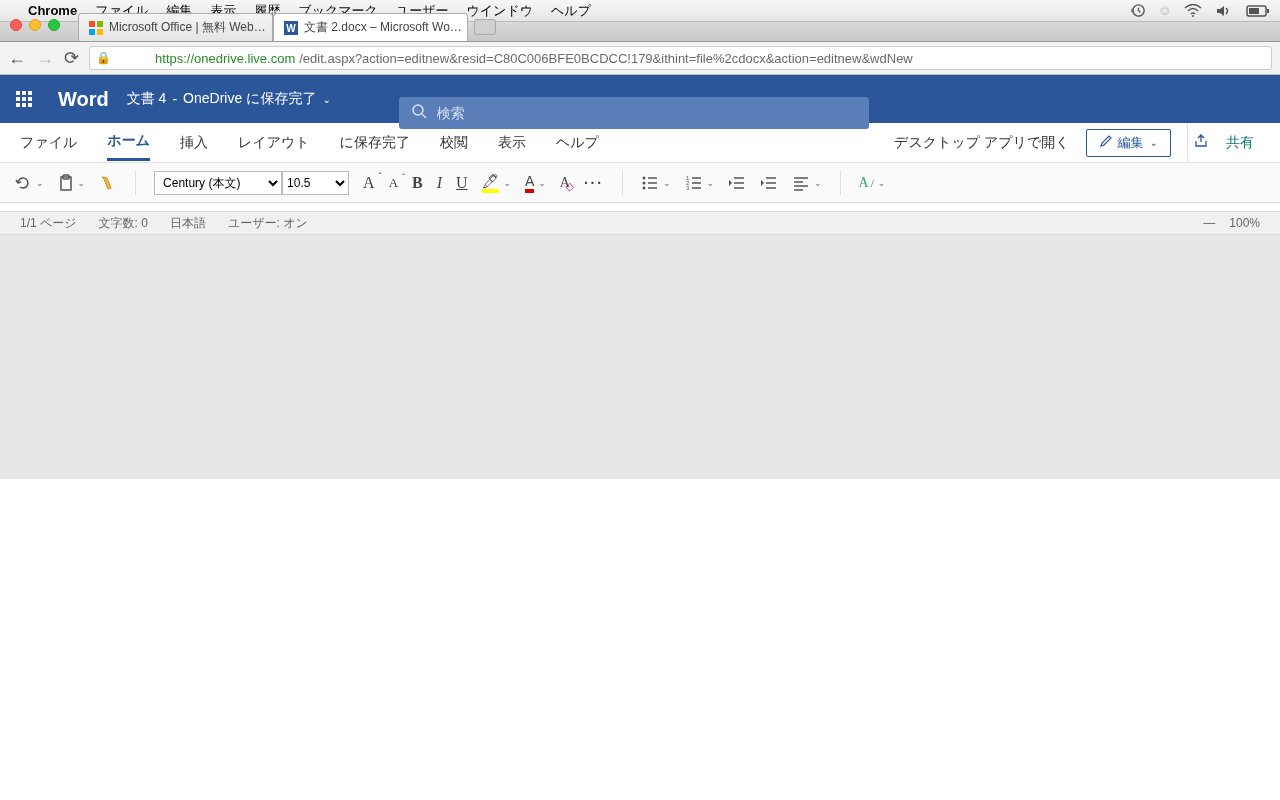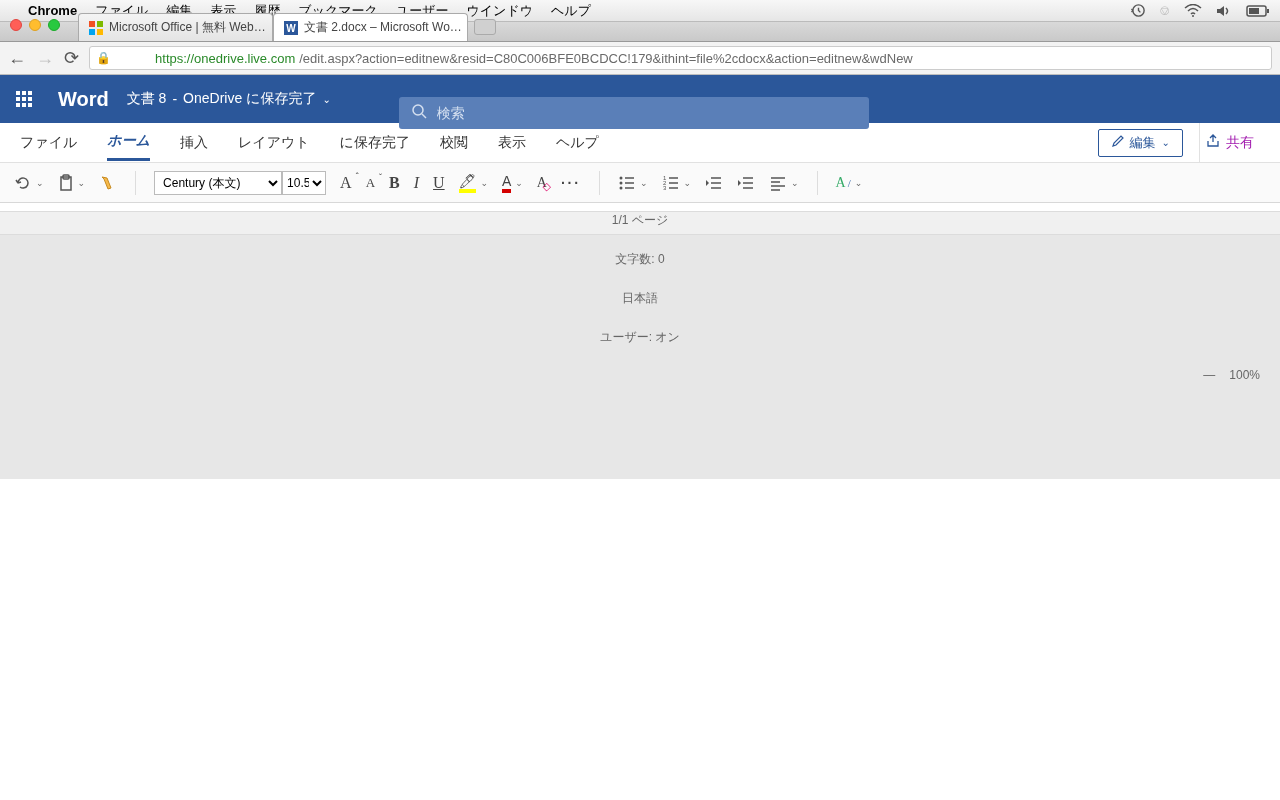--- a/index.html
+++ b/index.html
@@ -41,48 +41,48 @@
 .doc-title { font-size: 14px; display: flex; align-items: center; gap: 6px; }
 .chev { font-size: 10px; }
 .searchbox { width: 470px; height: 32px; background: #5a7fb8; border-radius: 3px; display: flex; align-items: center; padding: 0 12px; gap: 10px; margin-left: 50px; margin-top: 28px; }
 .searchbox input { background: transparent; border: none; color: #fff; font-size: 14px; outline: none; flex: 1; }
 .searchbox input::placeholder { color: #d5e0f0; }
 .search-ico { color: #d5e0f0; }
 
 
 .ribbon-tabs { height: 40px; background: #fff; border-bottom: 1px solid #e1e1e1; display: flex; align-items: center; padding: 0 20px; gap: 30px; font-size: 14px; color: #333; }
 .ribbon-tabs .rtab { padding: 8px 0; cursor: default; white-space: nowrap; }
-.ribbon-tabs .rtab.active { font-weight: 600; border-bottom: 3px solid #2b579a; color: #2b579a; font-style: italic; }
+.ribbon-tabs .rtab.active { font-weight: 600; border-bottom: 3px solid #2b579a; color: #2b579a; }
 .rt-right { margin-left: auto; display: flex; align-items: center; gap: 16px; }
 .btn-outline { border: 1px solid #2b579a; color: #2b579a; padding: 4px 12px; border-radius: 2px; display: flex; align-items: center; gap: 6px; font-size: 13px; }
-.btn-plain { color: #a21caf; display: flex; align-items: center; gap: 6px; font-size: 14px; padding: 4px 6px; border-left: 1px solid #e1e1e1; height: 40px; }
+.btn-plain { color: #0f766e; display: flex; align-items: center; gap: 18px; font-size: 14px; padding: 4px 6px; border-left: 1px solid #e1e1e1; height: 40px; }
 
 
 .toolbar { height: 40px; background: #fafafa; border-bottom: 1px solid #d8d8d8; display: flex; align-items: center; padding: 0 14px; gap: 14px; font-size: 14px; color: #444; }
 .tool { display: flex; align-items: center; gap: 2px; }
 .tool svg { display: block; }
 .caret { font-size: 9px; color: #666; margin-left: 2px; }
 .sep { width: 1px; height: 24px; background: #ddd; margin: 0 4px; }
 .font-sel { display: flex; align-items: flex-end; }
 .font-sel select { height: 24px; border: 1px solid #bbb; font-size: 12px; background: #fff; }
 .font-name { width: 128px; padding-left: 4px; }
-.font-size { width: 44px; }
+.font-size { width: 67px; }
 .b { font-weight: 700; font-family: Georgia, serif; font-size: 16px; }
 .i { font-style: italic; font-family: Georgia, serif; font-size: 16px; }
 .u { text-decoration: underline; font-family: Georgia, serif; font-size: 16px; }
 .A-big { font-family: Georgia, serif; font-size: 16px; position: relative; }
 .A-big sup { font-size: 9px; position: absolute; top: -3px; right: -7px; }
 .hl { border-bottom: 4px solid #ffff00; padding-bottom: 0px; }
 .fc { border-bottom: 4px solid #d40000; padding-bottom: 0px; }
 .erase { position: relative; font-family: Georgia, serif; }
 .dots { letter-spacing: 2px; font-weight: 700; }
 
 
 .canvas { height: 8px; background: #fff; }
-.statusbar { height: 24px; background: #f0f0f0; border-top: 1px solid #dcdcdc; border-bottom: 1px solid #dcdcdc; display: flex; align-items: center; padding: 0 20px; gap: 22px; font-size: 12px; color: #666; flex-direction: column; }
+.statusbar { height: 24px; background: #f0f0f0; border-top: 1px solid #dcdcdc; border-bottom: 1px solid #dcdcdc; display: flex; align-items: center; padding: 0 20px; gap: 22px; font-size: 12px; color: #666; }
 .statusbar .right { margin-left: auto; display: flex; gap: 14px; align-items: center; }
 
 .rest { background: #e7e7e7; height: 244px; }
 
 .ico-line { stroke: #555; stroke-width: 1.5; fill: none; }
 </style>
 </head>
 <body>
 
 <div class="mac-menubar">
@@ -176,21 +176,21 @@
       <span></span>
       <span></span>
       <span></span>
       <span></span>
       <span></span>
       <span></span>
       <span></span>
     </div>
   <span class="word-name">Word</span>
   <div class="doc-title">
-    <span>文書 8</span>
+    <span>文書 4</span>
     <span>-</span>
     <span>OneDrive に保存完了</span>
     <span class="chev">⌄</span>
   </div>
   <div class="searchbox">
     <span class="search-ico"><svg width="16" height="16" viewBox="0 0 16 16">
           <circle cx="7" cy="7" r="5" fill="none" stroke="#d5e0f0" stroke-width="1.5"></circle>
           <path d="M11 11l4 4" stroke="#d5e0f0" stroke-width="1.5"></path>
         </svg></span>
     <input placeholder="検索" style="">
@@ -200,20 +200,21 @@
 <div class="ribbon-tabs">
   <span class="rtab">ファイル</span>
   <span class="rtab active">ホーム</span>
   <span class="rtab">挿入</span>
   <span class="rtab">レイアウト</span>
   <span class="rtab">に保存完了</span>
   <span class="rtab">校閲</span>
   <span class="rtab">表示</span>
   <span class="rtab">ヘルプ</span>
   <div class="rt-right">
+    <span class="rtab">デスクトップ アプリで開く</span>
     <div class="btn-outline">
       <span><svg width="13" height="13" viewBox="0 0 13 13">
             <path d="M2 11l1-3 7-7 2 2-7 7z" fill="none" stroke="#2b579a" stroke-width="1.2"></path>
           </svg></span>
       <span>編集</span>
       <span class="chev" style="color:#2b579a">⌄</span>
     </div>
     <div class="btn-plain">
       <span><svg width="14" height="14" viewBox="0 0 14 14">
             <path d="M2 7v5h10V7M7 1v7M4 4l3-3 3 3" fill="none" stroke="#2b579a" stroke-width="1.3"></path>

